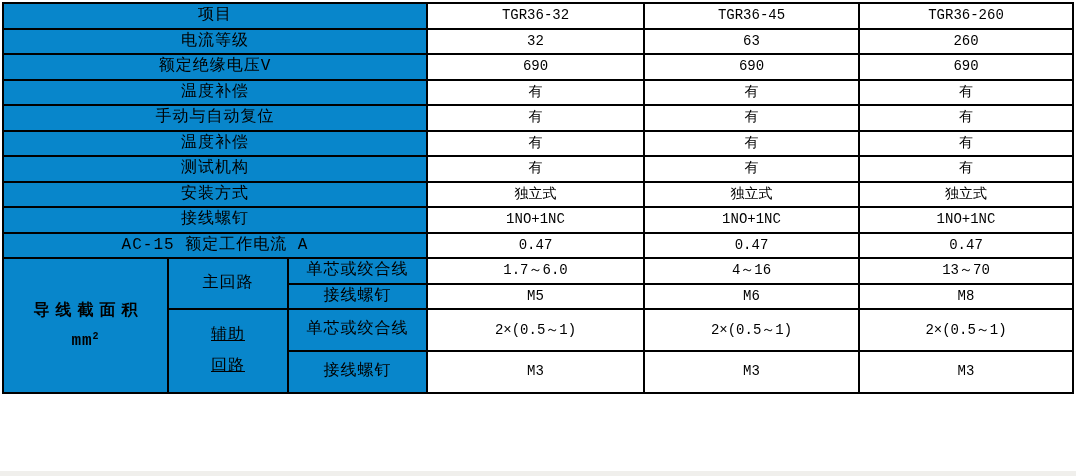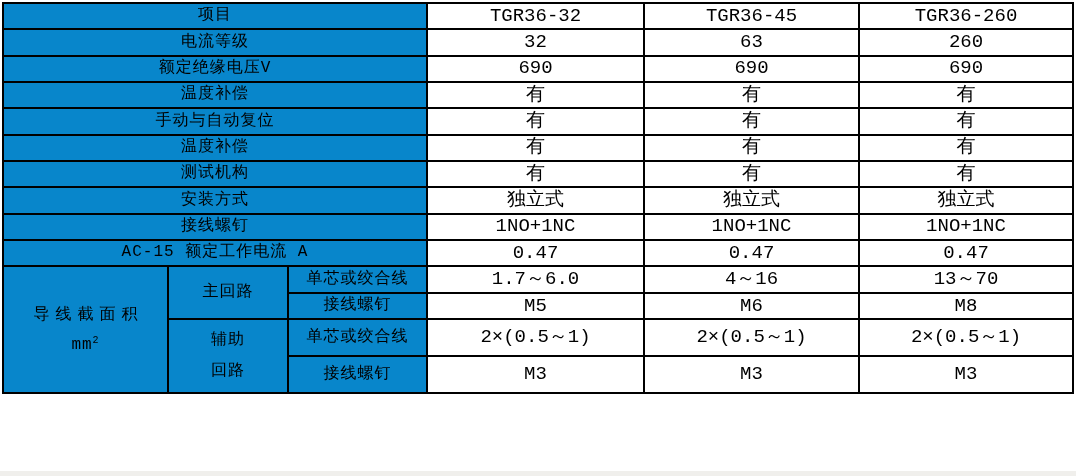--- a/index.html
+++ b/index.html
@@ -20,30 +20,30 @@
     background:var(--outside);
   }
   table.spec{
     position:absolute;left:2px;top:2px;
     width:1070px;height:392px;
     border-collapse:collapse;table-layout:fixed;
   }
   td{
     border:2px solid var(--border);
     text-align:center;vertical-align:middle;
-    padding:0;font-size:19px;line-height:1.1;
+    padding:0;font-size:14px;line-height:1.1;
     overflow:hidden;white-space:nowrap;
   }
   td.hdr{background:var(--blue);}
   td.val{background:var(--cellbg);}
   td.hdr.cjk{font-size:16px;letter-spacing:1px;}
-  .gline{display:block;line-height:30px;}
+  .gline{display:block;line-height:30px;font-weight:bold;}
   .spaced{letter-spacing:6px;padding-left:6px;}
   sup{font-size:10px;line-height:0;}
-  .two-line span{display:block;line-height:31px;letter-spacing:1px;}
+  .two-line span{display:block;line-height:31px;letter-spacing:1px;text-decoration:underline;}
 </style>
 </head>
 <body>
 
 <table class="spec">
   <colgroup>
     <col style="width:165px">
       <col style="width:120px">
       <col style="width:139px">
     <col style="width:217px">

